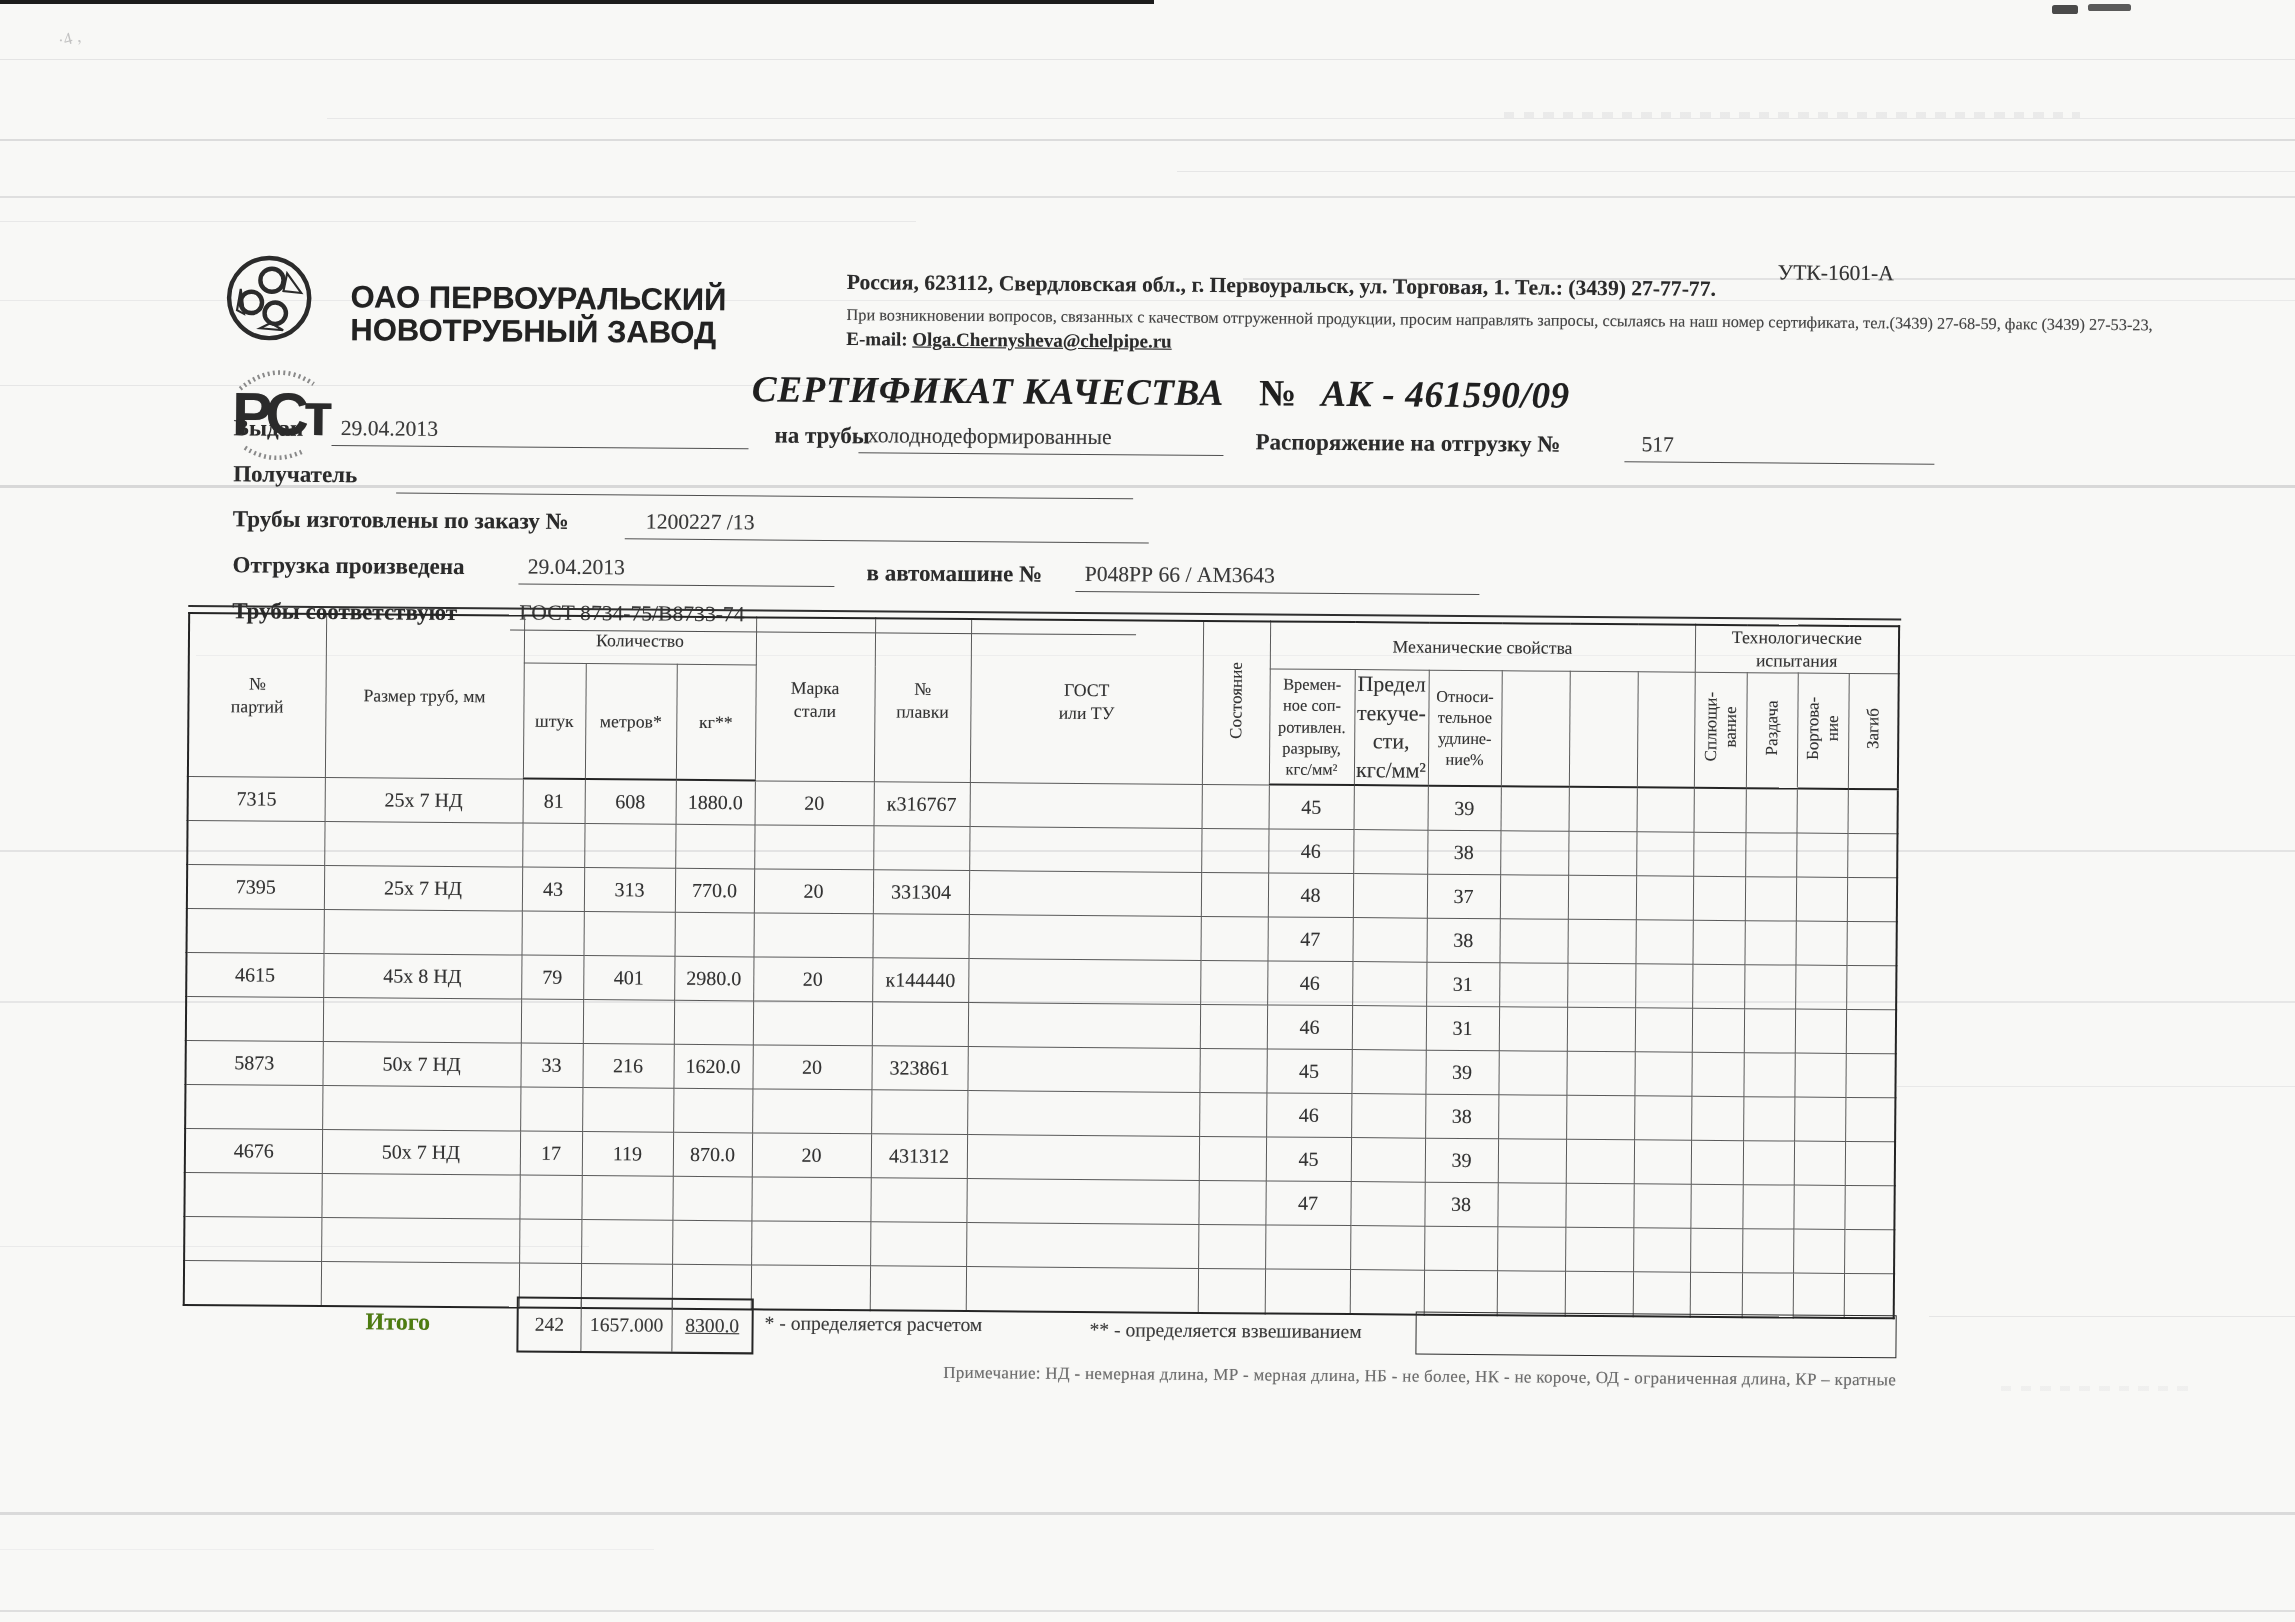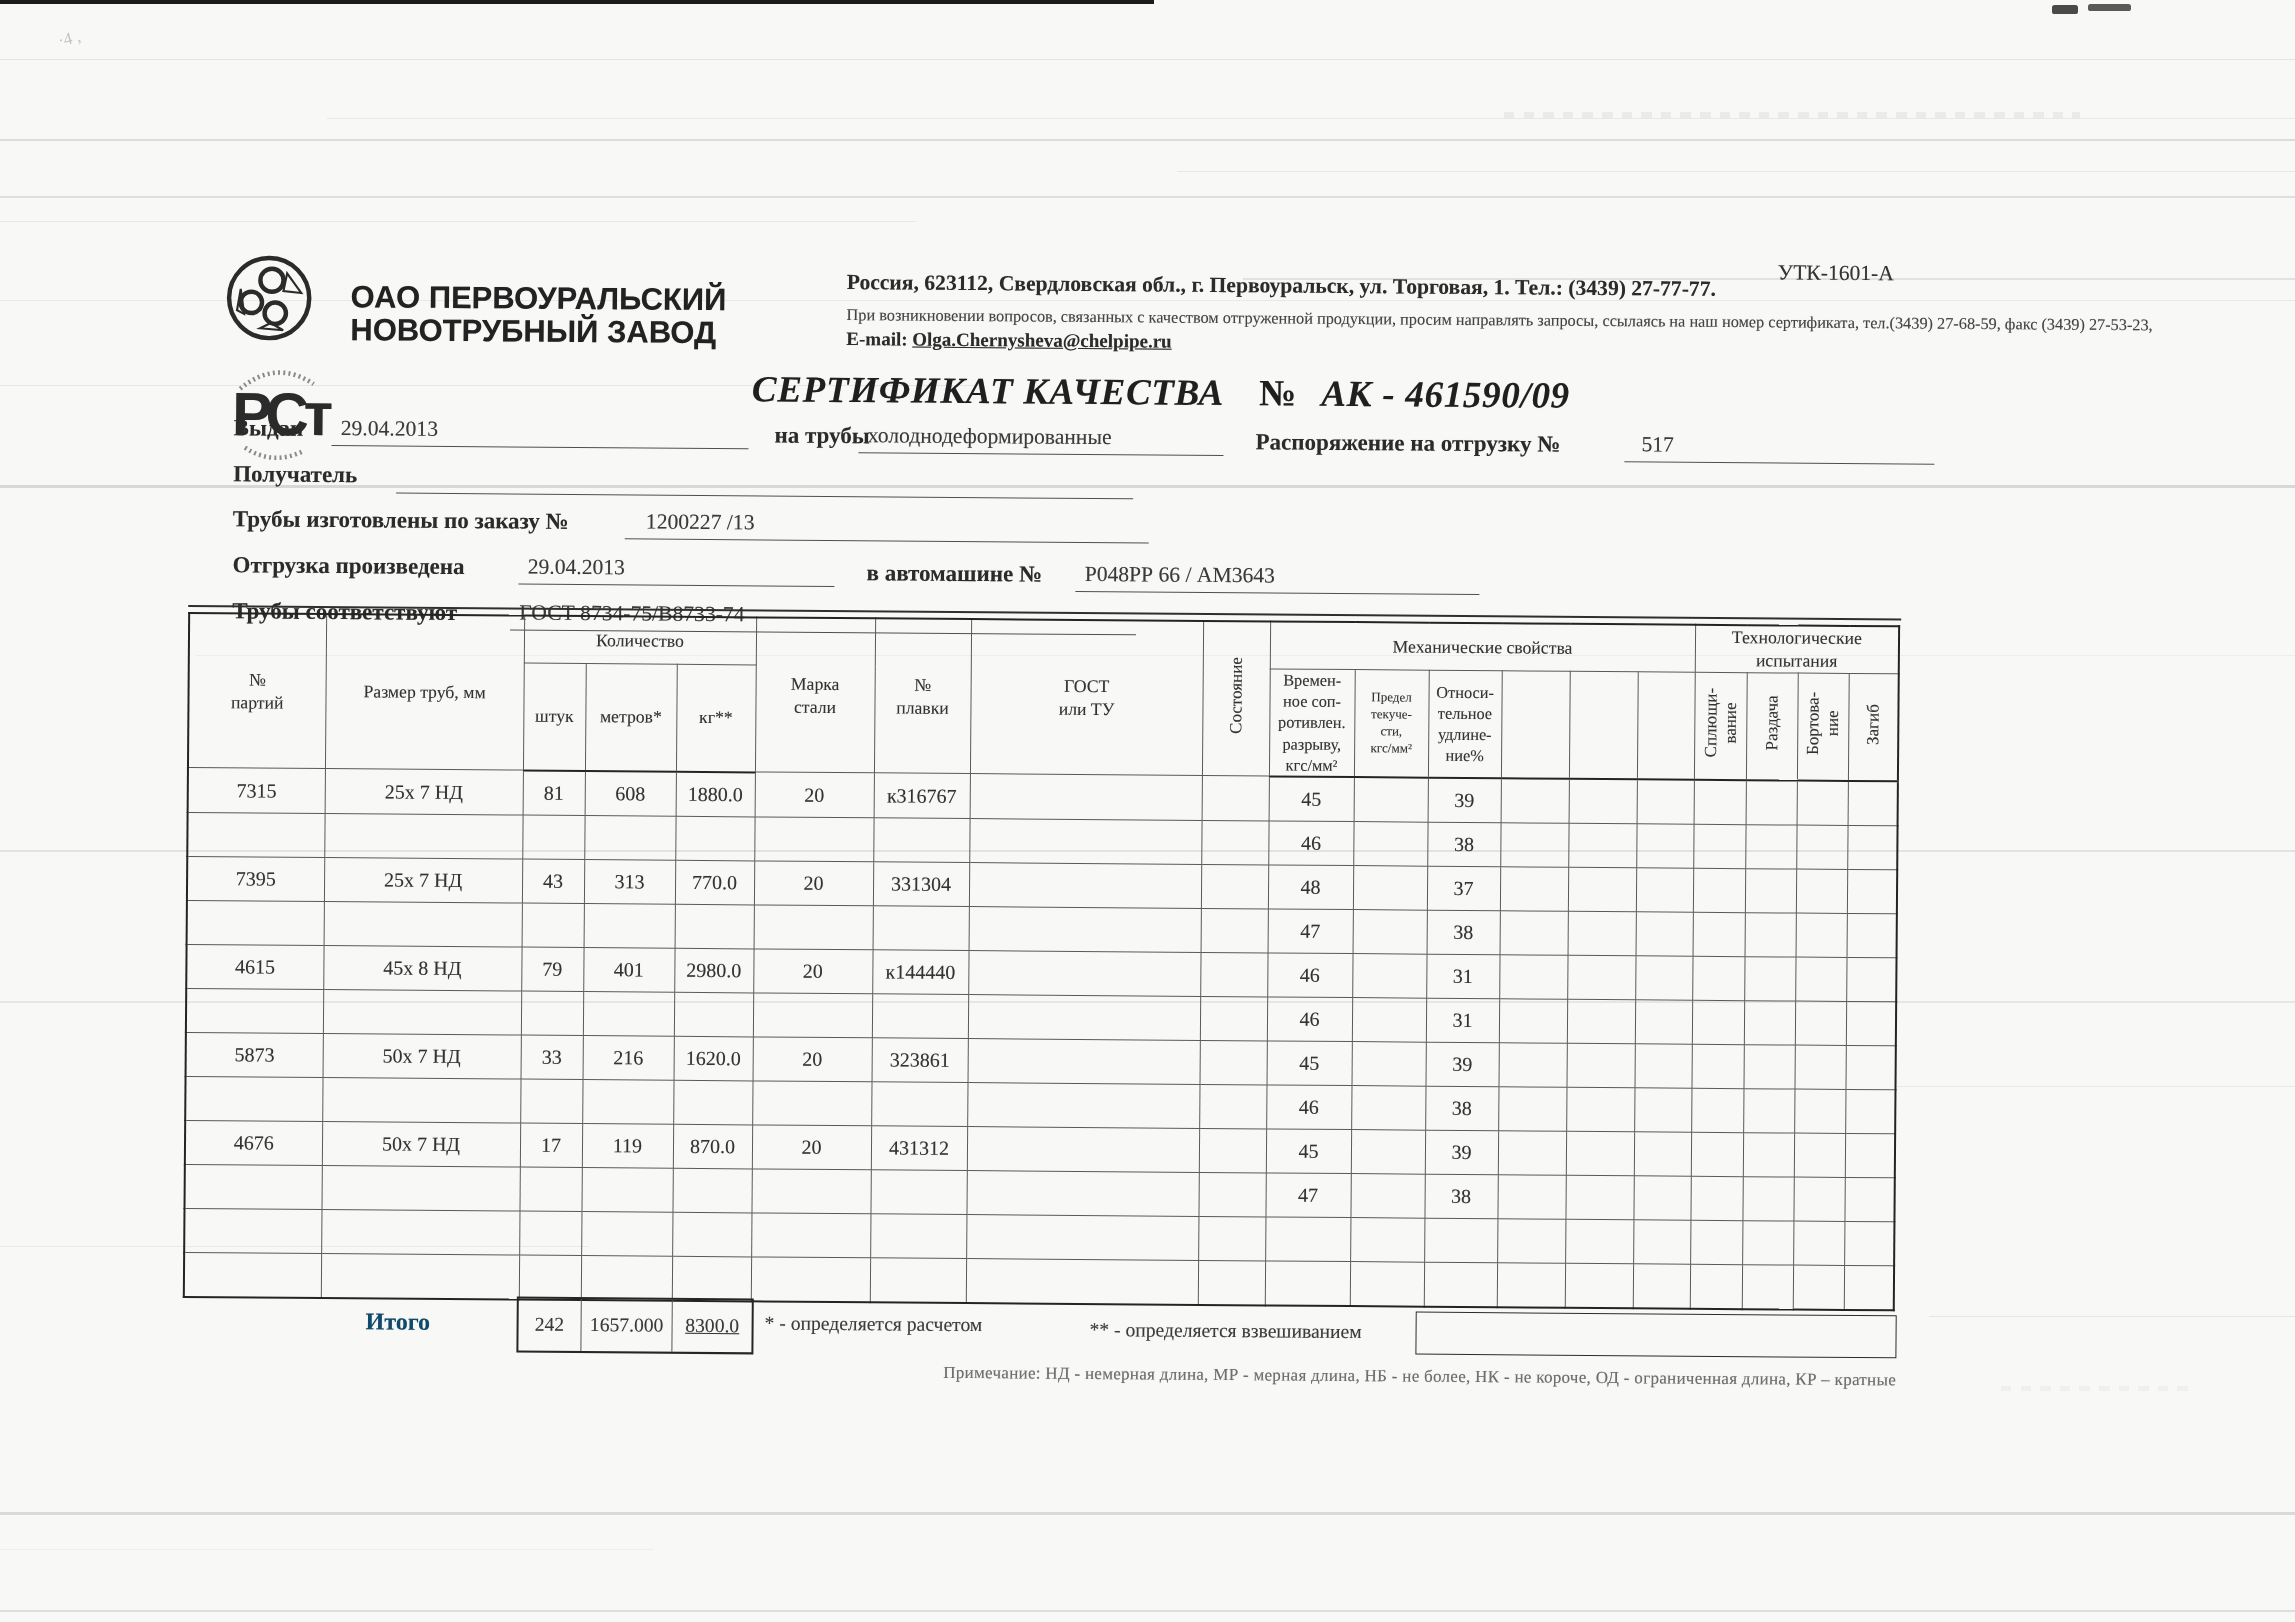--- a/index.html
+++ b/index.html
@@ -33,21 +33,21 @@
              text-align:center;vertical-align:middle;}
   table.cert th{font-weight:normal;font-size:17.7px;line-height:1.3;white-space:pre-line;color:#333;}
   table.cert td{font-size:20px;color:#333;height:43px;overflow:hidden;}
   tr.hA th{height:46px;}
   tr.hB th{height:98px;border-bottom:2px solid #242424;}
   .vert{writing-mode:vertical-rl;transform:rotate(180deg);display:inline-block;
         font-size:17px;line-height:1.15;white-space:pre-line;}
   tr.mid td{border-top:0.7px solid #979797;}
   tr.batchrow td{border-top:1.4px solid #3c3c3c;}
   
-  .totals-label{font-size:24px;font-weight:bold;color:#0c4a6e;}
+  .totals-label{font-size:24px;font-weight:bold;color:#4d7c0f;}
   .totals-box{position:absolute;left:527px;top:1295px;width:233px;height:52px;
               border:2px solid #262626;display:flex;background:transparent;}
   .totals-box .cell{height:100%;display:flex;align-items:center;justify-content:center;
               font-size:19.6px;color:#3a3a3a;border-left:0.9px solid #555;}
   .totals-box .cell:first-child{border-left:none;}
   .fnote{font-size:19.6px;color:#3c3c3c;white-space:nowrap;}
   .emptybox{position:absolute;left:1426px;top:1303px;width:479px;height:41px;border:1.6px solid #2c2c2c;}
   .note{font-size:17px;color:#6e6e6e;white-space:nowrap;letter-spacing:0.3px;}
   .pencil{color:#c3c3c3;font-size:17px;}
   .ghosttext{background:repeating-linear-gradient(90deg,#e7e7e7 0 10.5px,transparent 10.5px 19.6px);opacity:.8;}
@@ -186,21 +186,21 @@
         </tr>
         <tr class="hB">
           <th>штук</th>
           <th>метров*</th>
           <th>кг**</th>
           <th style="font-size:16.3px;">Времен-
 ное соп-
 ротивлен.
 разрыву,
 кгс/мм²</th>
-          <th style="font-size:13px;">Предел
+          <th style="font-size:22px;">Предел
 текуче-
 сти,
 кгс/мм²</th>
           <th style="font-size:16.3px;">Относи-
 тельное
 удлине-
 ние%</th>
           <th></th>
           <th></th>
           <th></th>

